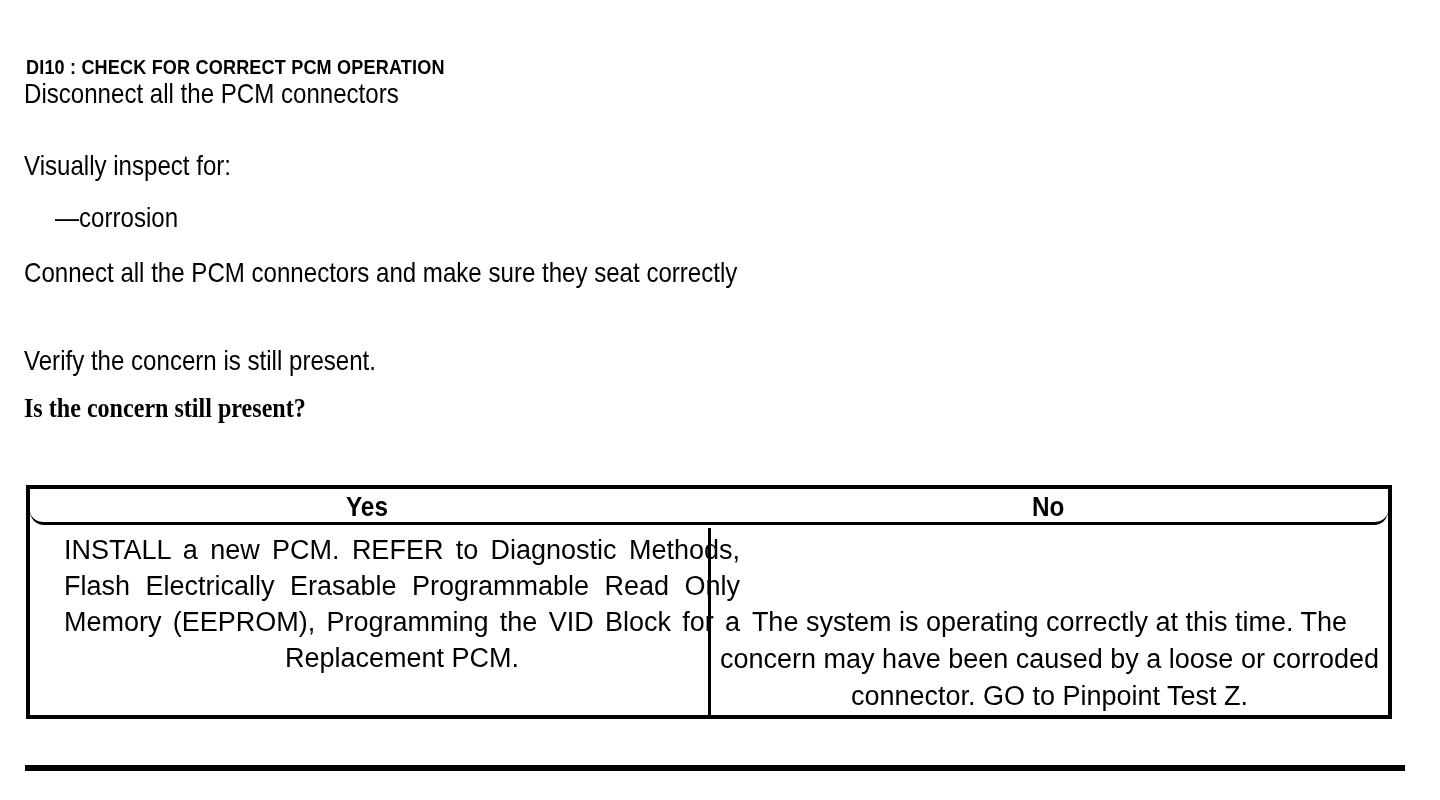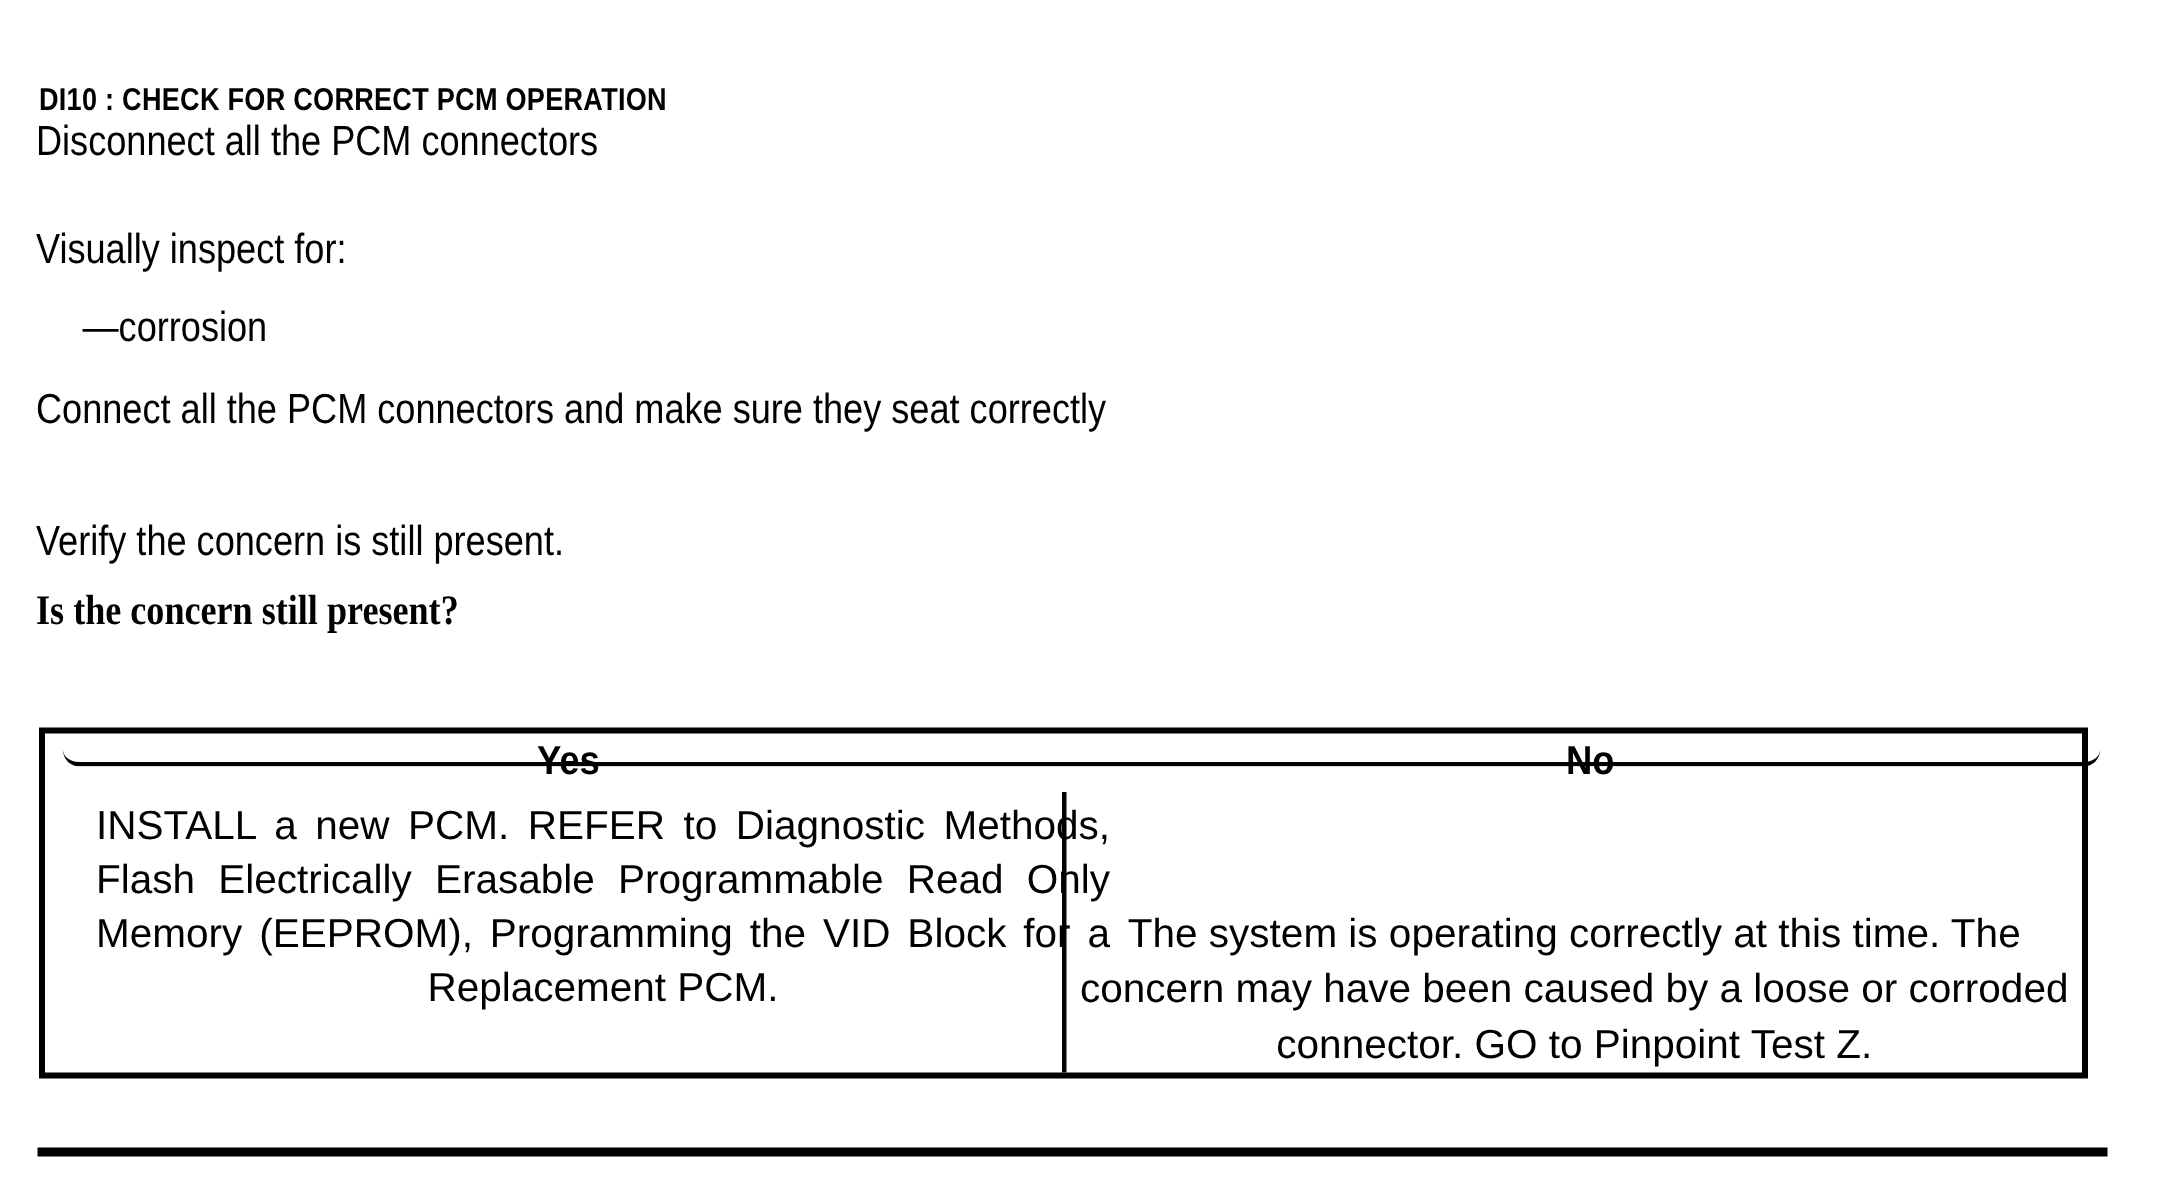--- a/index.html
+++ b/index.html
@@ -75,23 +75,23 @@
     border: 4px solid #000;
     background: #fff;
   }
   .dt-inner {
     position: relative;
     width: 100%;
     height: 100%;
   }
   .dt-header {
     position: absolute;
-    left: 12px; top: 0;
+    left: 0; top: 0;
     width: 100%;
-    height: 22px;
+    height: 36px;
     border-bottom: 3px solid #000;
     box-sizing: border-box;
     border-radius: 14px;
   }
   .dt-body {
     position: absolute;
     left: 0;
     top: 39px;
     width: 100%;
     bottom: 0;

